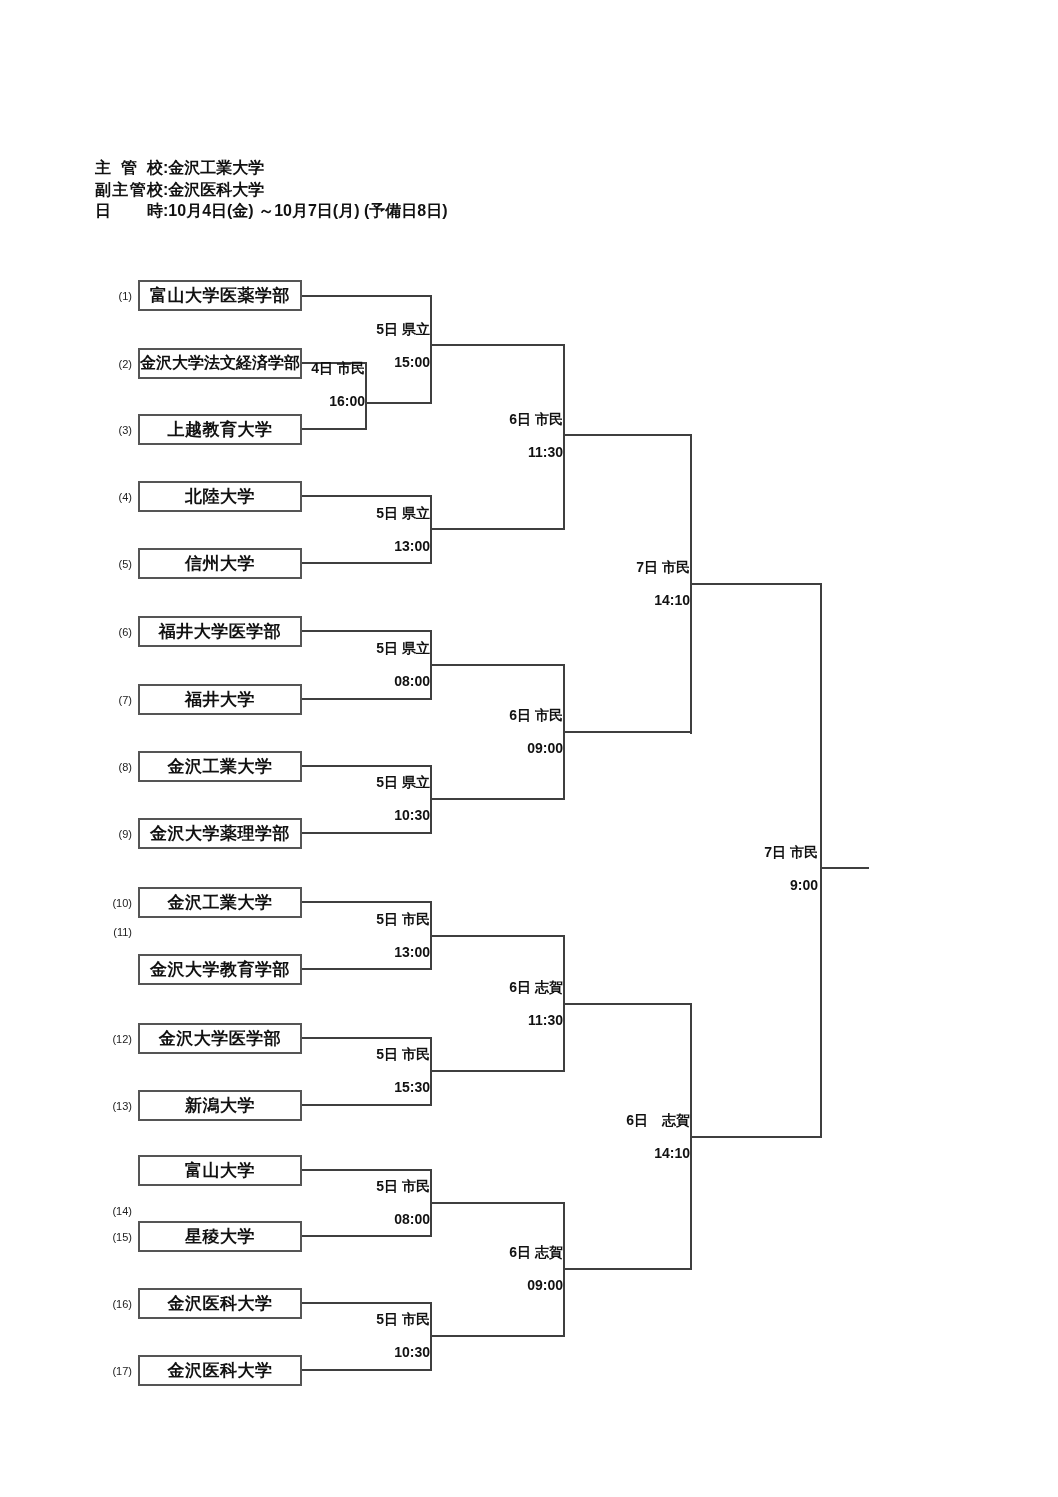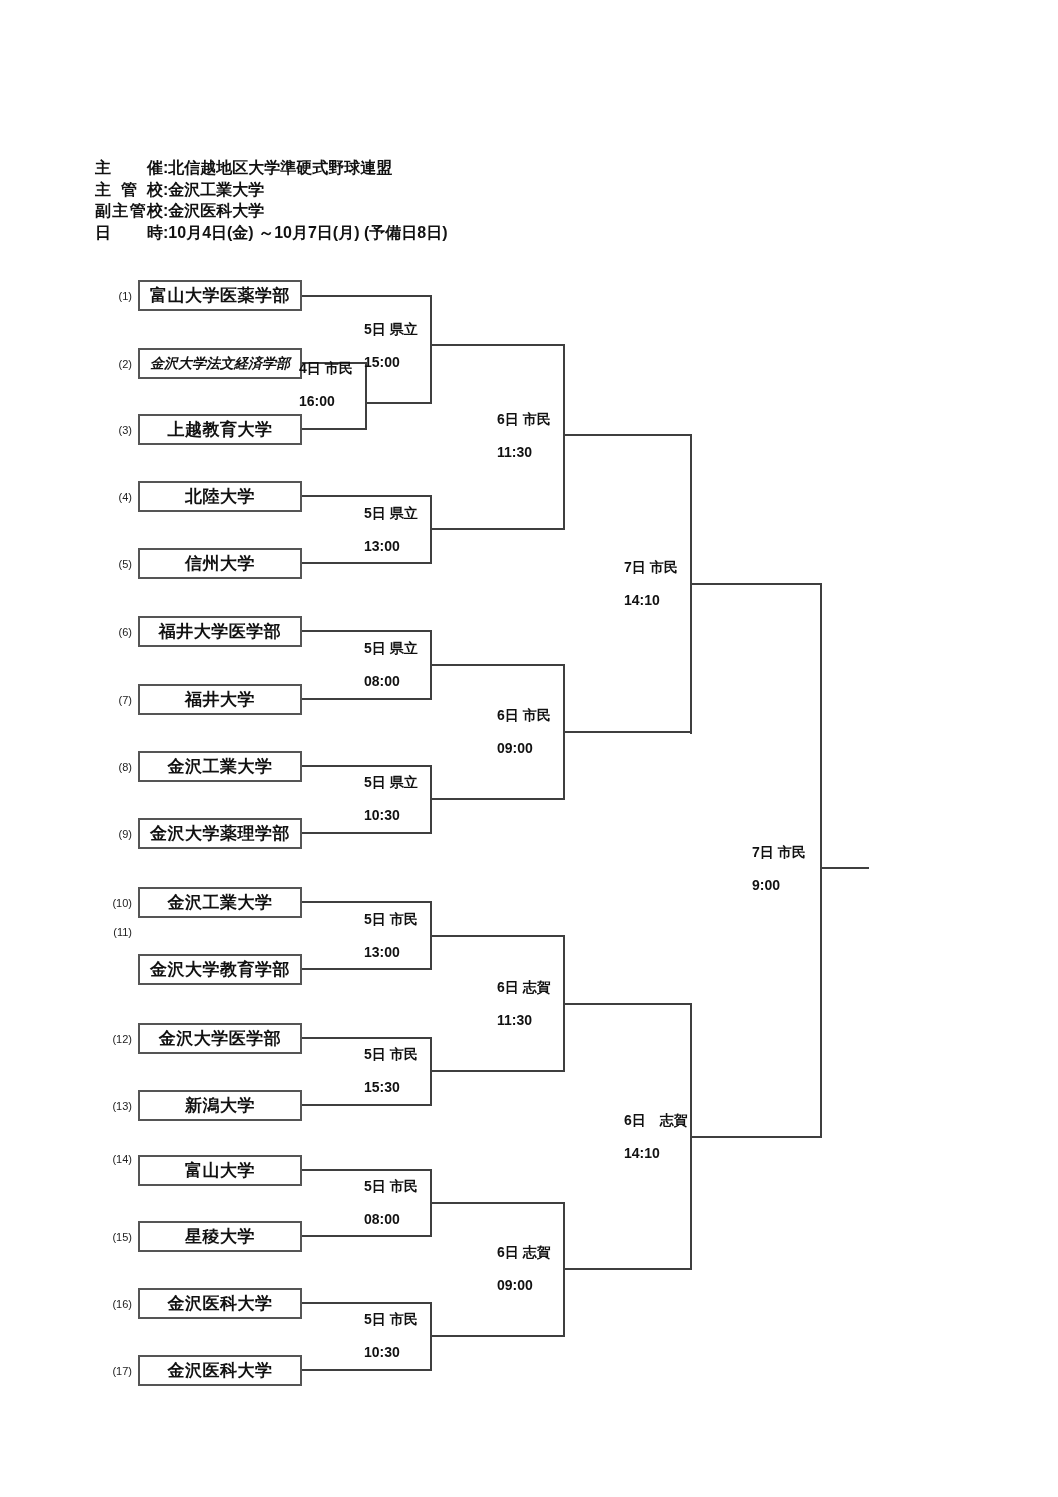--- a/index.html
+++ b/index.html
@@ -50,59 +50,58 @@
     position:absolute;
     left:138px; width:164px; height:31px;
     box-sizing:border-box;
     border:2px solid #555;
     background:#fff;
     display:flex; align-items:center; justify-content:center;
     font-size:17px; font-weight:bold;
     letter-spacing:0.5px;
     white-space:nowrap;
   }
-  .team.small { font-size:14px; letter-spacing:0;font-style:italic; }
+  .team.small { font-size:16px; letter-spacing:0; }
   .ln { position:absolute; background:#3f3f3f; }
   .mlabel {
     position:absolute;
     width:66px;
-    text-align:left;
+    text-align:right;
     font-size:14px; font-weight:bold;
     line-height:33px;
     white-space:nowrap;
   }
   .mlabel div { height:33px; }
 </style>
 </head>
 <body>
 
 <div class="page">
 
 
   <div class="hdr">
-    <div><span class="hlabel">主催</span><span class="hsep">:</span><span>北信越地区大学準硬式野球連盟</span></div>
     <div><span class="hlabel">主管校</span><span class="hsep">:</span><span>金沢工業大学</span></div>
     <div><span class="hlabel">副主管校</span><span class="hsep">:</span><span>金沢医科大学</span></div>
     <div><span class="hlabel">日時</span><span class="hsep">:</span><span>10月4日(金) ～10月7日(月) (予備日8日)</span></div>
   </div>
 
   <div class="seed" style="top:288px">(1)</div>
   <div class="seed" style="top:356px">(2)</div>
   <div class="seed" style="top:422px">(3)</div>
   <div class="seed" style="top:489px">(4)</div>
   <div class="seed" style="top:556px">(5)</div>
   <div class="seed" style="top:624px">(6)</div>
   <div class="seed" style="top:692px">(7)</div>
   <div class="seed" style="top:759px">(8)</div>
   <div class="seed" style="top:826px">(9)</div>
   <div class="seed" style="top:895px">(10)</div>
   <div class="seed" style="top:924px">(11)</div>
   <div class="seed" style="top:1031px">(12)</div>
   <div class="seed" style="top:1098px">(13)</div>
-  <div class="seed" style="top:1151px">(14)</div>
+  <div class="seed" style="top:1203px">(14)</div>
   <div class="seed" style="top:1229px">(15)</div>
   <div class="seed" style="top:1296px">(16)</div>
   <div class="seed" style="top:1363px">(17)</div>
 
   <div class="team" style="top:280px">
       <span>富山大学医薬学部</span>
     </div>
   <div class="team small" style="top:348px">
       <span>金沢大学法文経済学部</span>
     </div>

